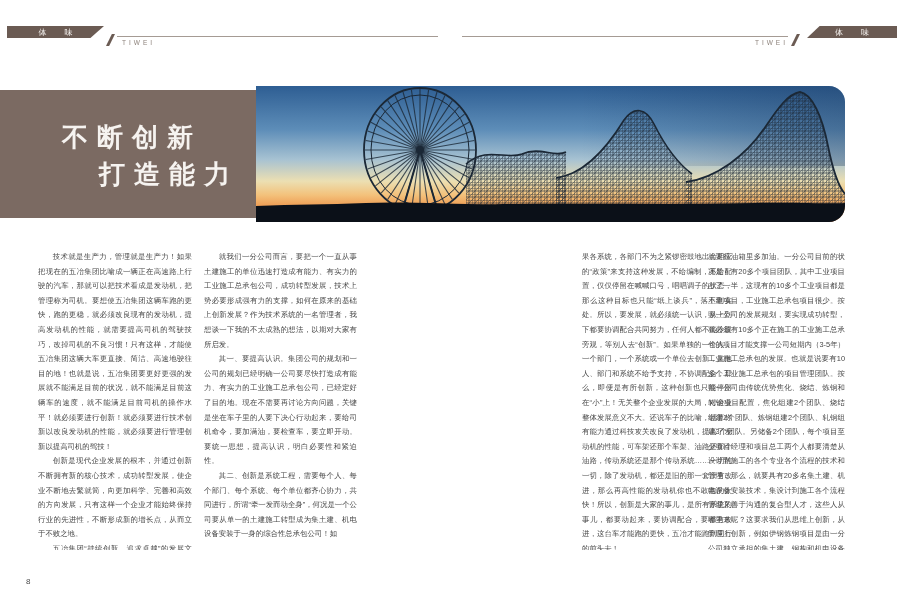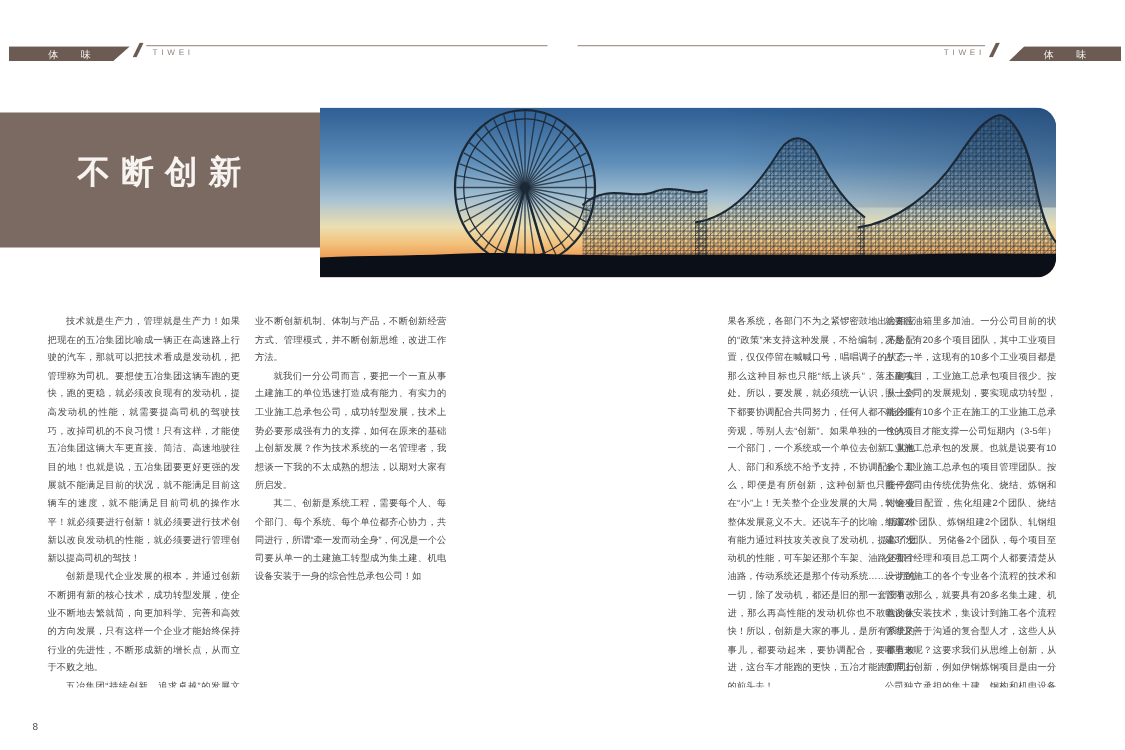--- a/index.html
+++ b/index.html
@@ -1,38 +1,38 @@
 <!DOCTYPE html>
 <html style="--brown_block: #7b6a62; --header_brown: #6b5b53; --text: #474747; --rule_gray: #a59b94; --page_bg: #ffffff; --sky_top: #2e5e93; --sunset_orange: #ee9e55; --silhouette: #0b1018;"><head>
 <meta charset="utf-8">
 <style>
   html,body{margin:0;padding:0;background:#e8e8e8;}
   .spread{position:relative;width:900px;height:600px;background:var(--page_bg,#ffffff);
     overflow:hidden;font-family:"Liberation Sans","DejaVu Sans",sans-serif;}
 
   
-  .brand-shape{position:absolute;top:37px;height:12px;background:var(--header_brown,#6b5b53);
+  .brand-shape{position:absolute;top:26px;height:12px;background:var(--header_brown,#6b5b53);
     display:flex;align-items:center;justify-content:center;}
   .brand-shape.lft{left:7px;width:97px;clip-path:polygon(0 0,100% 0,86% 100%,0 100%);}
   .brand-shape.rgt{left:807px;width:90px;clip-path:polygon(14% 0,100% 0,100% 100%,0 100%);}
   .brand-cn{color:#f7f4f1;font-size:8px;letter-spacing:18px;padding-left:18px;
     font-family:"Liberation Serif","DejaVu Serif",serif;}
   .hdr-slash{position:absolute;top:34px;width:9px;height:12px;background:var(--header_brown,#6b5b53);
     clip-path:polygon(65% 0,100% 0,35% 100%,0 100%);}
   .hdr-slash.lft{left:106px;}
   .hdr-slash.rgt{left:791px;}
   .hdr-rule{position:absolute;top:36px;height:1px;background:var(--rule_gray,#a59b94);}
   .hdr-rule.lft{left:117px;width:321px;}
   .hdr-rule.rgt{left:462px;width:326px;}
   .brand-en{position:absolute;top:39px;font-size:6.5px;color:#8d827b;letter-spacing:3px;}
   .brand-en.lft{left:122px;}
   .brand-en.rgt{left:742px;width:46px;text-align:right;}
 
   
-  .title-block{position:absolute;left:0;top:90px;width:257px;height:108px;
+  .title-block{position:absolute;left:0;top:90px;width:257px;height:128px;
     background:var(--brown_block,#7b6a62);}
   .title-block .t1,.title-block .t2{position:absolute;color:#f6f3f0;font-size:26px;
     font-weight:600;letter-spacing:9px;line-height:1;white-space:nowrap;}
   .title-block .t1{left:62px;top:34px;}
   .title-block .t2{left:99px;top:71px;}
   .photo{position:absolute;left:256px;top:86px;width:589px;height:136px;
     border-radius:0 16px 16px 0;overflow:hidden;}
   .photo svg{display:block;width:100%;height:100%;}
   #wheel-spokes line{stroke:#1b2836;stroke-width:1.1;opacity:.8;}
 
@@ -65,20 +65,21 @@
 
   <div class="hdr-rule rgt"></div>
   <span class="brand-en rgt">TIWEI</span>
   <div class="hdr-slash rgt"></div>
   <div class="brand-shape rgt">
     <span class="brand-cn">体味</span>
   </div>
 
   <div class="title-block">
     <span class="t1">不断创新</span>
+    <span class="t2">打造能力</span>
   </div>
 
   <div class="photo">
     <svg viewBox="0 0 589 136" preserveAspectRatio="none">
       <defs>
         <linearGradient id="sky" x1="0" y1="0" x2="0" y2="1">
           <stop offset="0" stop-color="#2e5e93"></stop>
           <stop offset="0.32" stop-color="#5d8db8"></stop>
           <stop offset="0.54" stop-color="#a7c2d2"></stop>
           <stop offset="0.70" stop-color="#ecdfb2"></stop>
@@ -157,22 +158,22 @@
     </svg>
   </div>
 
   <main>
     <div class="col c1">
         <p class="indent">技术就是生产力，管理就是生产力！如果把现在的五冶集团比喻成一辆正在高速路上行驶的汽车，那就可以把技术看成是发动机，把管理称为司机。要想使五冶集团这辆车跑的更快，跑的更稳，就必须改良现有的发动机，提高发动机的性能，就需要提高司机的驾驶技巧，改掉司机的不良习惯！只有这样，才能使五冶集团这辆大车更直接、简洁、高速地驶往目的地！也就是说，五冶集团要更好更强的发展就不能满足目前的状况，就不能满足目前这辆车的速度，就不能满足目前司机的操作水平！就必须要进行创新！就必须要进行技术创新以改良发动机的性能，就必须要进行管理创新以提高司机的驾技！</p>
         <p class="indent">创新是现代企业发展的根本，并通过创新不断拥有新的核心技术，成功转型发展，使企业不断地去繁就简，向更加科学、完善和高效的方向发展，只有这样一个企业才能始终保持行业的先进性，不断形成新的增长点，从而立于不败之地。</p>
         <p class="indent">五冶集团“持续创新、追求卓越”的发展文化，也提出了创新是五冶集团科学发展的动力之源，是全面提升企业素质的核心，要求企</p>
       </div>
     <div class="col c2">
-        <p class="">业不断创新机制、体制与产品，不断创新经营方式、管理模式，并不断创新思维，改进工作方法。</p>
         <p class="indent">就我们一分公司而言，要把一个一直从事土建施工的单位迅速打造成有能力、有实力的工业施工总承包公司，成功转型发展，技术上势必要形成强有力的支撑，如何在原来的基础上创新发展？作为技术系统的一名管理者，我想谈一下我的不太成熟的想法，以期对大家有所启发。</p>
+        <p class="indent">其一、要提高认识。集团公司的规划和一公司的规划已经明确一公司要尽快打造成有能力、有实力的工业施工总承包公司，已经定好了目的地。现在不需要再讨论方向问题，关键是坐在车子里的人要下决心行动起来，要给司机命令，要加满油，要检查车，要立即开动。要统一思想，提高认识，明白必要性和紧迫性。</p>
         <p class="indent">其二、创新是系统工程，需要每个人、每个部门、每个系统、每个单位都齐心协力，共同进行，所谓“牵一发而动全身”，何况是一个公司要从单一的土建施工转型成为集土建、机电设备安装于一身的综合性总承包公司！如</p>
       </div>
     <div class="col c3">
         <p class="">果各系统，各部门不为之紧锣密鼓地出台相应的“政策”来支持这种发展，不给编制，不给配置，仅仅停留在喊喊口号，唱唱调子的状态，那么这种目标也只能“纸上谈兵”，落不到实处。所以，要发展，就必须统一认识，从上到下都要协调配合共同努力，任何人都不能冷眼旁观，等别人去“创新”。如果单独的一个人，一个部门，一个系统或一个单位去创新，其他人、部门和系统不给予支持，不协调配合，那么，即便是有所创新，这种创新也只能停留在“小”上！无关整个企业发展的大局，对企业整体发展意义不大。还说车子的比喻，就算你有能力通过科技攻关改良了发动机，提高了发动机的性能，可车架还那个车架、油路还那个油路，传动系统还是那个传动系统……一切的一切，除了发动机，都还是旧的那一套没有改进，那么再高性能的发动机你也不敢跑的太快！所以，创新是大家的事儿，是所有系统的事儿，都要动起来，要协调配合，要都有改进，这台车才能跑的更快，五冶才能跑到同行的前头去！</p>
       </div>
     <div class="col c4">
         <p class="">就要往油箱里多加油。一分公司目前的状况是，有20多个项目团队，其中工业项目占了一半，这现有的10多个工业项目都是土建项目，工业施工总承包项目很少。按照一公司的发展规划，要实现成功转型，就必须有10多个正在施工的工业施工总承包的项目才能支撑一公司短期内（3-5年）工业施工总承包的发展。也就是说要有10多个工业施工总承包的项目管理团队。按照一公司由传统优势焦化、烧结、炼钢和轧钢项目配置，焦化组建2个团队、烧结组建2个团队、炼钢组建2个团队、轧钢组建3个团队。另储备2个团队，每个项目至少项目经理和项目总工两个人都要清楚从设计到施工的各个专业各个流程的技术和管理，那么，就要具有20多名集土建、机电设备安装技术，集设计到施工各个流程管理又善于沟通的复合型人才，这些人从哪里来呢？这要求我们从思维上创新，从管理上创新，例如伊钢炼钢项目是由一分公司独立承担的集土建、钢构和机电设备安装于一体的综合性工业施工总承包的项目。当初组建该项目班子时，没有</p>
       </div>
   </main>
 

